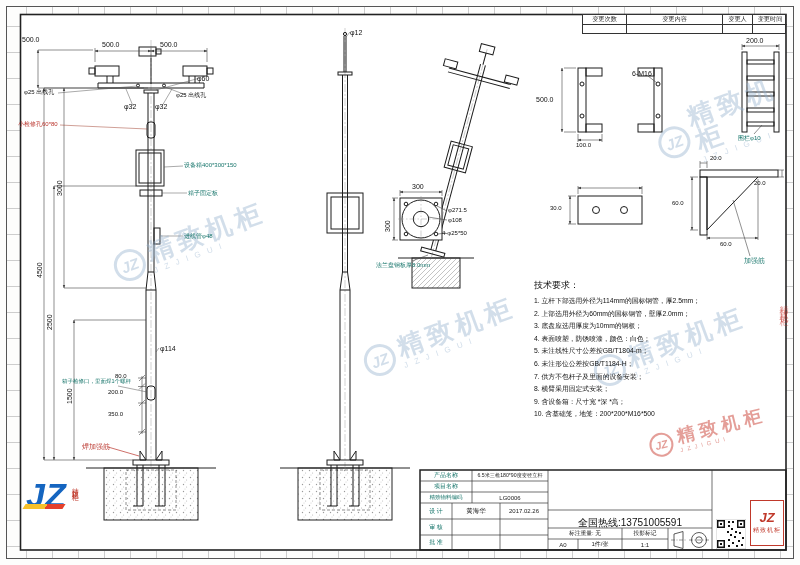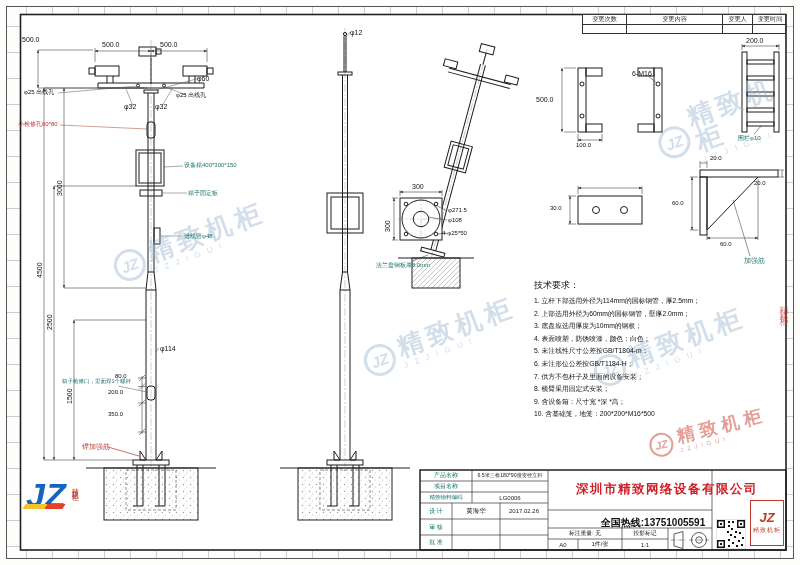--- a/index.html
+++ b/index.html
@@ -30,21 +30,21 @@
   .chg>div:nth-child(-n+4){border-top:none}
   .chg>div:nth-child(4n){border-right:none}
   
   .tech{position:absolute;left:534px;top:279px;width:252px;z-index:5;color:#111}
   .tech-title{font-size:9px;font-weight:normal;margin-bottom:3px}
   .tech-item{font-size:6.8px;line-height:12.6px;white-space:nowrap}
   
   .tb{position:absolute;display:flex;align-items:center;justify-content:center;z-index:6;font-size:6px;color:#222;white-space:nowrap}
   .tb.teal{color:#17756b}
   .company{position:absolute;left:548px;top:471px;width:238px;height:36px;display:flex;align-items:center;justify-content:center;font-size:12.5px;font-weight:bold;letter-spacing:1.5px;color:#cc2127;z-index:6;white-space:nowrap}
-  .hotline{position:absolute;left:571px;top:510px;width:164px;height:26px;display:flex;align-items:center;justify-content:center;font-size:10px;font-weight:bold;color:#111;z-index:6;white-space:nowrap}
+  .hotline{position:absolute;left:548px;top:510px;width:164px;height:26px;display:flex;align-items:center;justify-content:center;font-size:10px;font-weight:normal;color:#111;z-index:6;white-space:nowrap}
   .projsym{position:absolute;left:669px;top:530px;z-index:6}
   .qr{position:absolute;left:716px;top:519px;z-index:7}
   .seal{position:absolute;left:750px;top:500px;width:34px;height:46px;border:1.2px solid #c0392b;display:flex;flex-direction:column;align-items:center;justify-content:center;gap:2px;color:#c0392b;z-index:7}
   .seal .s-mark{font-weight:900;font-style:italic;font-size:13px;line-height:1}
   .seal .s-name{font-size:6px;letter-spacing:1px}
   
   .corp-logo{position:absolute;left:26px;top:478px;z-index:6;display:flex;align-items:flex-start;gap:4px}
   .cl-mark{position:relative;font-size:34px;font-weight:900;font-style:italic;color:#1565c0;line-height:1}
   .cl-mark::after{content:"";position:absolute;left:-2px;bottom:3px;width:40px;height:5px;background:linear-gradient(90deg,#f6c12b 0%,#f6c12b 55%,#e5402a 55%,#e5402a 100%);transform:skewX(-32deg)}
   .cl-name{writing-mode:vertical-rl;font-size:7px;letter-spacing:2px;color:#c0392b;margin-top:4px}
@@ -458,21 +458,20 @@
 <div class="tb teal" style="left:420px;top:470px;width:52px;height:11px">产品名称</div>
 <div class="tb" style="left:472px;top:470px;width:76px;height:11px;font-size:5.2px">6.5米三枪180*90度变径立杆</div>
 <div class="tb teal" style="left:420px;top:481px;width:52px;height:11px">项目名称</div>
 <div class="tb teal" style="left:420px;top:492px;width:52px;height:11px;font-size:5.5px">精致物料编码</div>
 <div class="tb" style="left:472px;top:492px;width:76px;height:11px">LG0006</div>
 <div class="tb teal" style="left:420px;top:503px;width:32px;height:16px">设 计</div>
 <div class="tb" style="left:452px;top:503px;width:48px;height:16px;font-size:6.5px">黄海华</div>
 <div class="tb" style="left:500px;top:503px;width:48px;height:16px">2017.02.26</div>
 <div class="tb teal" style="left:420px;top:519px;width:32px;height:16px">审 核</div>
 <div class="tb teal" style="left:420px;top:535px;width:32px;height:15px">批 准</div>
-<div class="company">深圳市精致网络设备有限公司</div>
 <div class="hotline">全国热线:13751005591</div>
 <div class="tb" style="left:548px;top:528px;width:74px;height:11px;font-size:5.8px">标注重量: 无</div>
 <div class="tb" style="left:622px;top:528px;width:46px;height:11px;font-size:5.8px">投影标记</div>
 <div class="tb" style="left:548px;top:539px;width:30px;height:11px">A0</div>
 <div class="tb" style="left:578px;top:539px;width:44px;height:11px">1件/张</div>
 <div class="tb" style="left:622px;top:539px;width:46px;height:11px">1:1</div>
 
 <svg class="projsym" width="44" height="20" viewBox="0 0 44 20">
   <g stroke="#333" fill="none" stroke-width="0.8">
     <path d="M5,4 L14,1.5 L14,18.5 L5,16 Z"></path>

